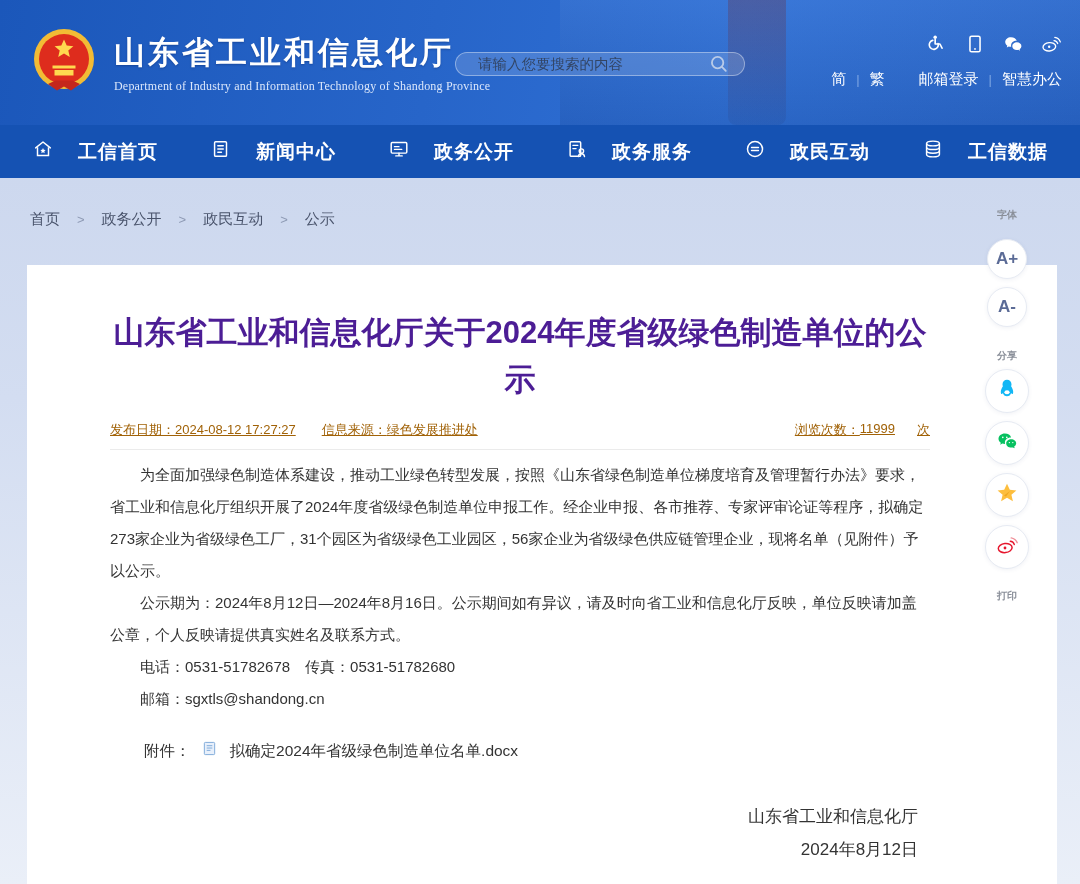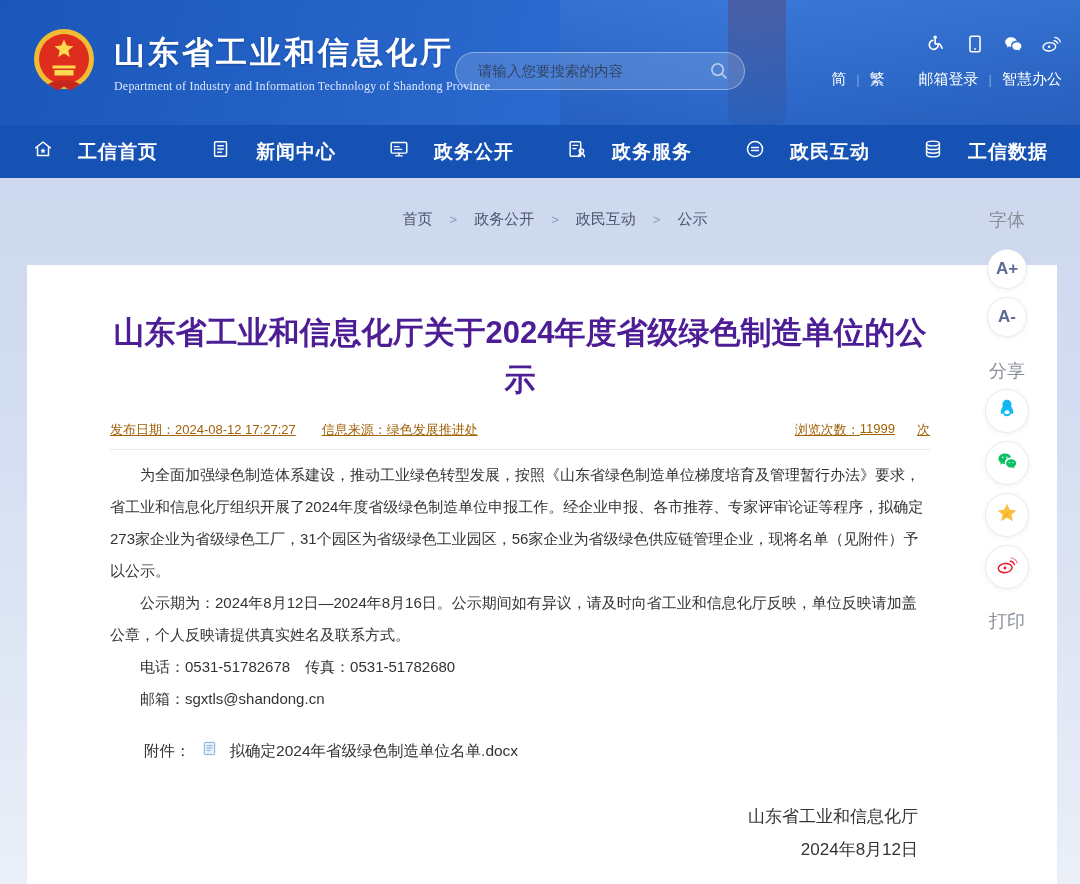--- a/index.html
+++ b/index.html
@@ -18,21 +18,21 @@
   .hdr-shape-city { position:absolute; right:0; top:0; width:520px; height:125px;
     background:linear-gradient(180deg,rgba(255,255,255,.05),rgba(10,30,80,.12)); pointer-events:none; }
   .hdr-shape-tower { position:absolute; left:728px; top:0; width:58px; height:125px;
     background:linear-gradient(180deg,rgba(110,40,50,.30),rgba(30,40,90,.10)); border-radius:0 0 8px 8px; pointer-events:none; }
   .logo-area { position:absolute; left:28px; top:25px; display:flex; align-items:center; }
   .emblem { width:72px; height:72px; flex:0 0 auto; }
   .site-titles { margin-left:14px; color:#fff; }
   .site-title { font-size:31px; font-weight:bold; letter-spacing:3px; text-shadow:0 1px 2px rgba(0,30,90,.35); }
   .site-subtitle { font-size:12px; color:#dbe7fb; margin-top:5px; letter-spacing:.2px;font-family:Liberation Serif, serif; }
   .search-box {
-    position:absolute; left:455px; top:52px; width:290px; height:38px;
+    position:absolute; left:455px; top:52px; width:290px; height:24px;
     background:rgba(255,255,255,.15); border:1px solid rgba(255,255,255,.38);
     border-radius:19px; display:flex; align-items:center; padding:0 14px 0 22px;
   }
   .search-box input {
     flex:1; background:transparent; border:none; outline:none;
     font-size:14.5px; color:#1f2d45; font-family:inherit;
   }
   .search-box input::placeholder { color:#2e3b52; opacity:.85; }
   .search-btn { width:22px; height:22px; cursor:pointer; flex:0 0 auto; }
   .header-right { position:absolute; right:18px; top:33px; display:flex; flex-direction:column; align-items:flex-end; gap:15px; }
@@ -43,21 +43,21 @@
   .hdr-links .gap { width:14px; }
   .hdr-links span[data-interactable="true"] { cursor:pointer; }
   
   .main-nav {
     height:53px; background:#1552b3;
     display:flex; align-items:center; justify-content:space-between; padding:0 32px;
   }
   .nav-item { display:flex; align-items:center; gap:24px; color:#fff; font-size:19px; font-weight:600; letter-spacing:1px; cursor:pointer; }
   .nav-item svg { width:22px; height:22px; }
   
-  .breadcrumb { height:86px; display:flex; align-items:center; padding:0 0 4px 30px; gap:17px; font-size:15px; color:#49536b;justify-content:center; }
+  .breadcrumb { height:86px; display:flex; align-items:center; padding:0 0 4px 30px; gap:17px; font-size:15px; color:#49536b; }
   .breadcrumb .bc-sep { color:#8e9ab4; font-size:13px; }
   .breadcrumb span[data-interactable="true"] { cursor:pointer; }
   
   .content-card {
     position:absolute; left:27px; top:265px; width:1030px; height:619px;
     background:#fff;
   }
   .article { width:820px; margin-left:83px; padding-top:44px; color:#333; }
   .article-title { font-size:31px; font-weight:bold; line-height:47px; text-align:center; color:#4c1d95; }
   .meta-row { margin-top:18px; display:flex; align-items:center; font-size:13px; color:#a16207;text-decoration:underline; }
@@ -69,21 +69,21 @@
   .article-body p { text-indent:2em; }
   .attachment-row { margin-top:26px; font-size:15.5px; display:flex; align-items:center; text-indent:0; padding-left:2.2em;gap:9px; }
   .attachment-row .att-icon { width:15px; height:15px; margin:0 4px 6px 2px; }
   .attachment-link { color:#333; cursor:pointer; }
   .signature { margin-top:38px; text-align:right; font-size:17px; line-height:33px; padding-right:12px; }
   
   .side-toolbar {
     position:absolute; right:50px; top:208px; width:46px;
     display:flex; flex-direction:column; align-items:center;
   }
-  .tb-label { font-size:18px; color:#8a8f99; }
+  .tb-label { font-size:10px; color:#8a8f99;font-weight:bold; }
   .tb-circle {
     width:40px; height:40px; border-radius:50%;
     background:#fff; border:1px solid #e7ebf3; box-shadow:0 1px 4px rgba(60,80,130,.08);
     display:flex; align-items:center; justify-content:center; cursor:pointer;
     font-weight:bold; color:#5b6b96; font-size:17px;
   }
   .tb-circle.share { width:44px; height:44px; }
   .tb-circle svg { width:24px; height:24px; }
   .mt17 { margin-top:17px; } .mt8 { margin-top:8px; } .mt22 { margin-top:22px; }
   .mt6 { margin-top:6px; } .mt20 { margin-top:20px; }

